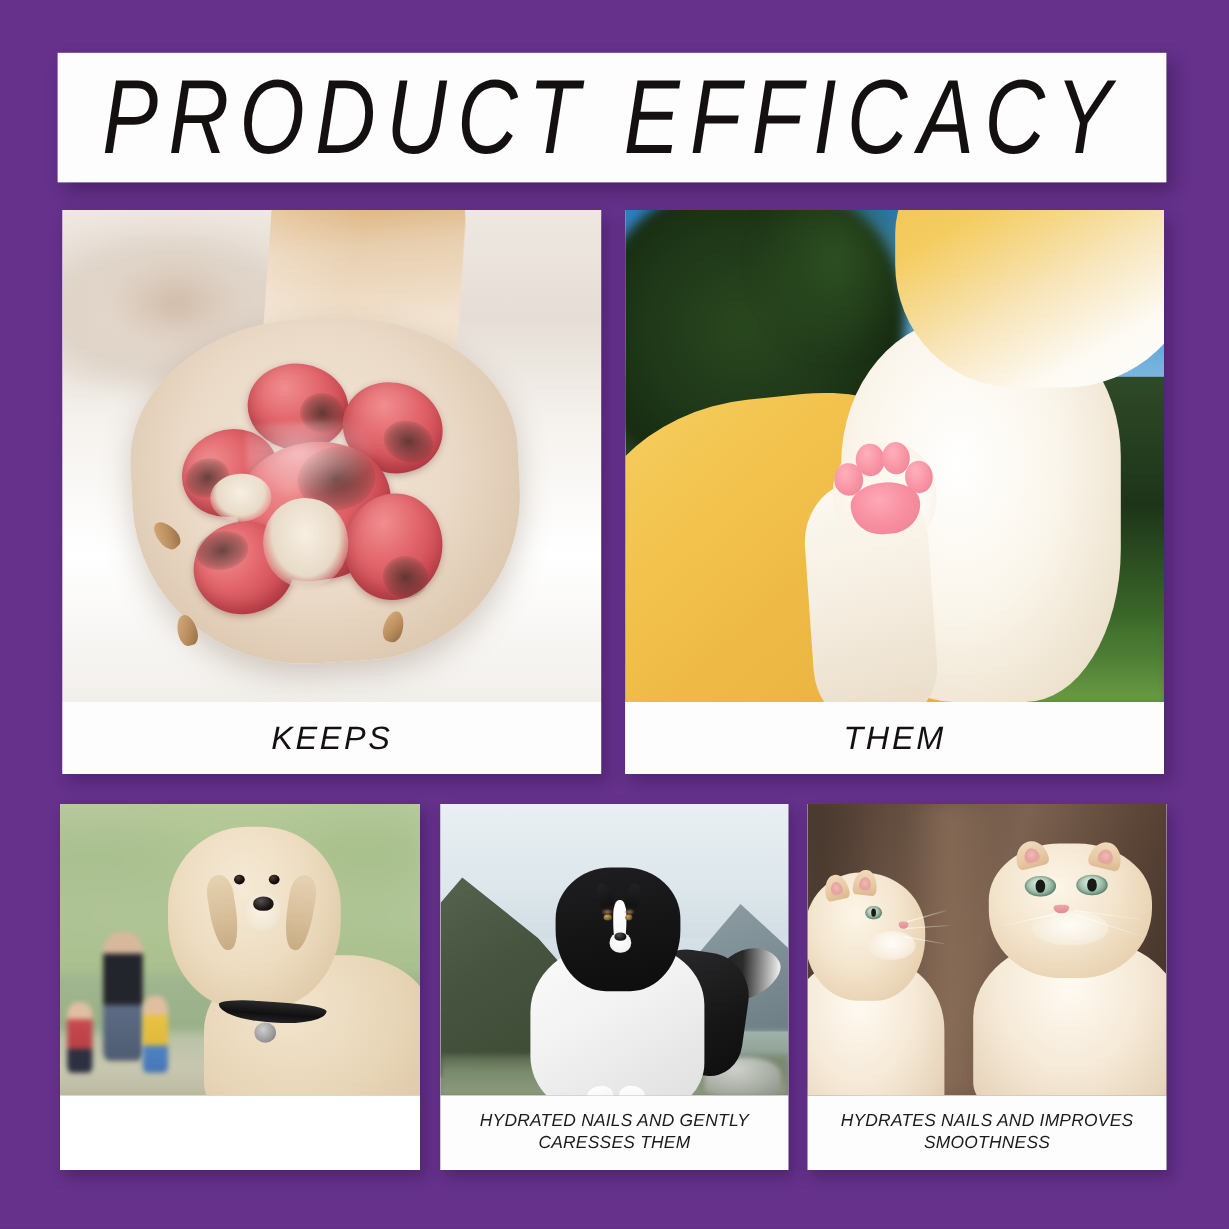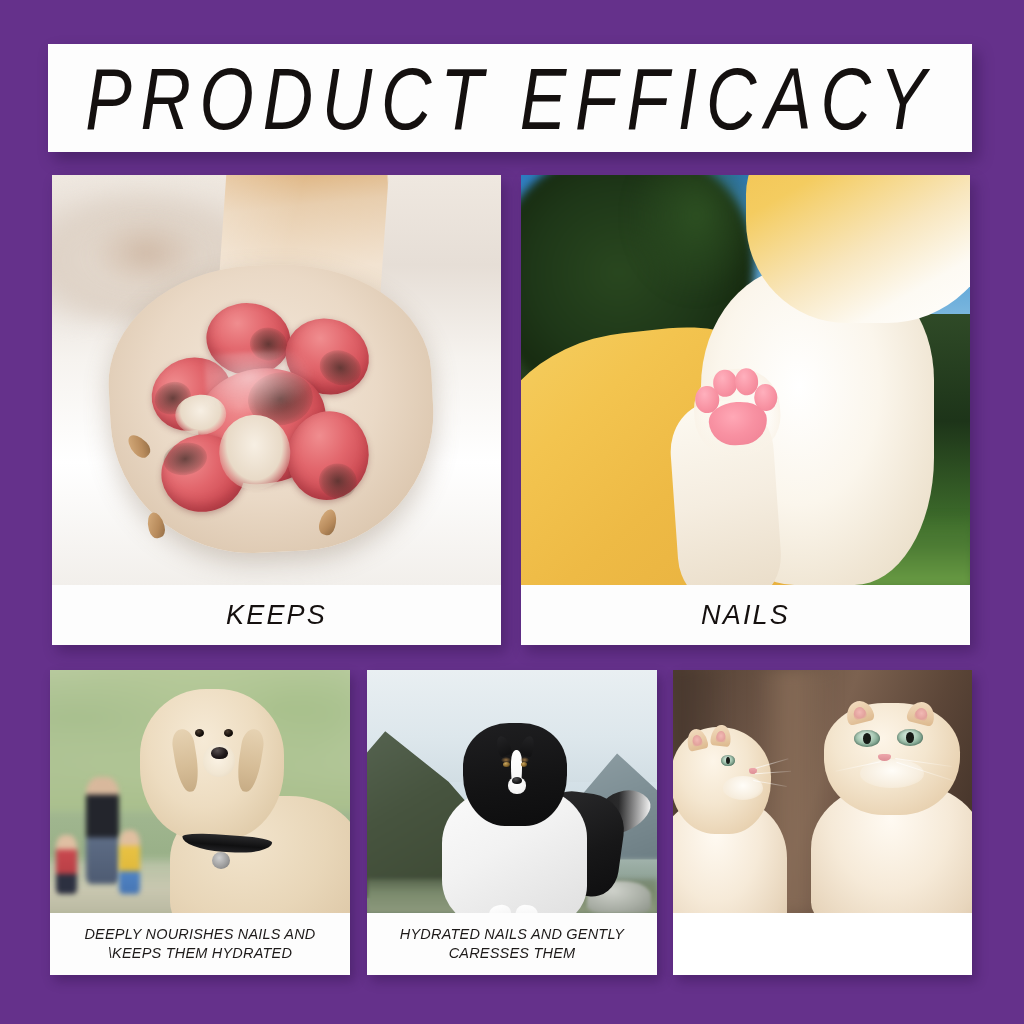--- a/index.html
+++ b/index.html
@@ -653,21 +653,21 @@
           <div class="healthy-paw">
             <div class="hp-fur"></div>
             <div class="hp-toe hp-t1"></div>
             <div class="hp-toe hp-t2"></div>
             <div class="hp-toe hp-t3"></div>
             <div class="hp-toe hp-t4"></div>
             <div class="hp-pad-main"></div>
           </div>
         </div>
       </div>
-      <div class="ba-label">NAILS</div>
+      <div class="ba-label">THEM</div>
     </div>
 
   </div>
 
   <div class="bottom-row">
 
     <div class="benefit-card c1">
       <div class="benefit-photo">
         <div class="ph park-scene">
           <div class="park-trees"></div>
@@ -681,21 +681,20 @@
             <div class="poodle-ear p-ear-r"></div>
             <div class="poodle-muzzle"></div>
             <div class="poodle-eye p-eye-l"></div>
             <div class="poodle-eye p-eye-r"></div>
             <div class="poodle-nose"></div>
           </div>
           <div class="poodle-collar"></div>
           <div class="poodle-tag"></div>
         </div>
       </div>
-      <div class="benefit-caption">DEEPLY NOURISHES NAILS AND \KEEPS THEM HYDRATED</div>
     </div>
 
     <div class="benefit-card c2">
       <div class="benefit-photo">
         <div class="ph mtn-scene">
           <div class="mtn-sky"></div>
           <div class="mtn-far"></div>
           <div class="mtn-near"></div>
           <div class="mtn-ground"></div>
           <div class="mtn-rock"></div>
@@ -764,16 +763,17 @@
                 <div class="cat-pupil"></div>
               </div>
               <div class="cat-nose cr-nose"></div>
               <div class="cat-whisk" style="left:52%;top:52%;width:42%;transform:rotate(8deg);"></div>
               <div class="cat-whisk" style="left:52%;top:60%;width:44%;transform:rotate(18deg);"></div>
               <div class="cat-whisk" style="left:8%;top:56%;width:34%;transform:rotate(168deg);"></div>
             </div>
           </div>
         </div>
       </div>
+      <div class="benefit-caption">HYDRATES NAILS AND IMPROVES SMOOTHNESS</div>
     </div>
 
   </div>
 </div>
 
 </body></html>

